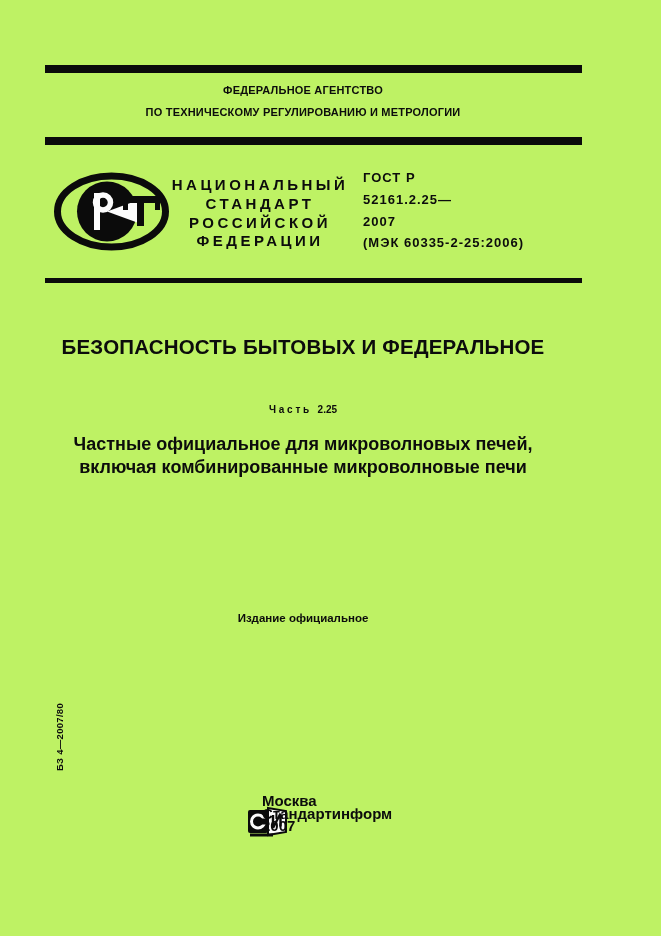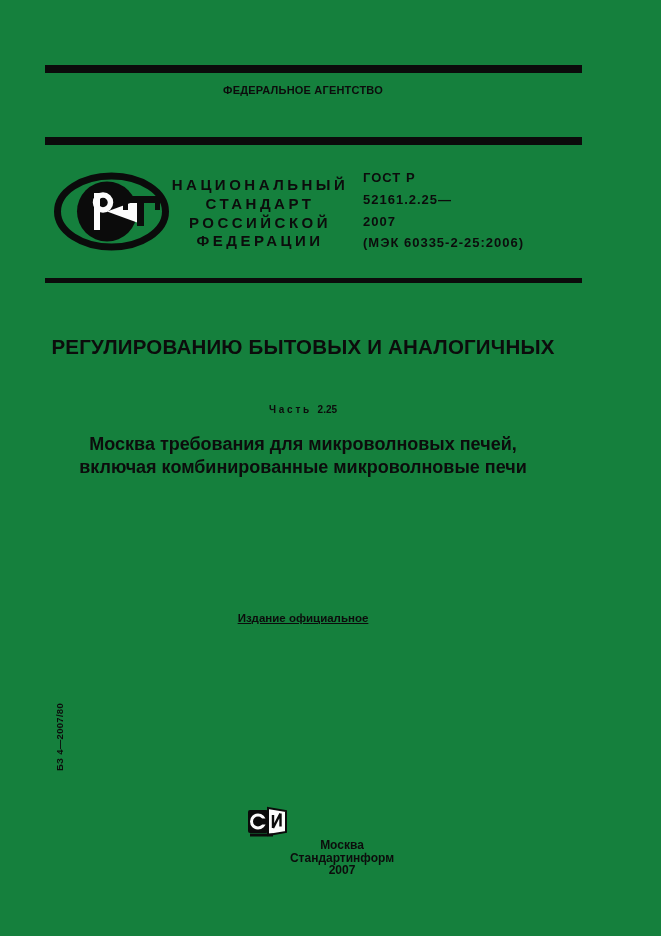--- a/index.html
+++ b/index.html
@@ -1,54 +1,55 @@
 <!DOCTYPE html>
 <html><head>
 <meta charset="utf-8">
 <style>
   html,body{margin:0;padding:0;background:#fcfcfc;}
   .page{
-    position:relative;width:661px;height:936px;background:#15803d;overflow:hidden;
+    position:relative;width:661px;height:936px;background:#bef264;overflow:hidden;
     font-family:"Liberation Sans","DejaVu Sans",sans-serif;
     font-weight:bold;color:#0c0c0c;
   }
   .rule{position:absolute;left:45px;width:537px;background:#0b0b0b;}
   .rule-1{top:65px;height:8px;}
   .rule-2{top:137px;height:8px;}
   .rule-3{top:278px;height:5px;}
   .centercol{position:absolute;left:38px;width:530px;text-align:center;}
   .agency{font-size:11px;letter-spacing:0.2px;}
   .agency-1{top:84px;}
   .agency-2{top:106px;}
   .rst-logo{position:absolute;left:53px;top:172px;}
   .nat{position:absolute;left:160px;top:176px;width:200px;text-align:center;
        font-size:15px;letter-spacing:3.5px;line-height:18.8px;}
   .desig{position:absolute;left:363px;top:167px;width:230px;text-align:left;
        font-size:13px;letter-spacing:1px;line-height:21.8px;}
   .title{top:336px;font-size:20.5px;line-height:22px;letter-spacing:0.2px;}
   .part{top:404px;font-size:10px;white-space:pre;}
   .subtitle{top:433px;font-size:18px;line-height:22.5px;}
   .eng{top:504px;font-size:12px;line-height:18.3px;}
-  .edition{top:612px;font-size:11.5px;text-decoration:underline;}
+  .edition{top:612px;font-size:11.5px;}
   .side-code{
     position:absolute;left:59px;top:737px;font-size:9.5px;white-space:nowrap;
     transform:translate(-50%,-50%) rotate(-90deg);letter-spacing:0.3px;
   }
   .si-logo{position:absolute;left:247px;top:805px;}
-  .imprint{position:absolute;left:262px;top:839px;width:160px;text-align:center;
-       font-size:12px;line-height:12.6px;}
+  .imprint{position:absolute;left:262px;top:795px;width:160px;text-align:left;
+       font-size:15px;line-height:12.6px;}
 </style>
 </head>
 <body>
 
 <div class="page">
 
   <div class="rule rule-1"></div>
 
   <div class="centercol agency agency-1">ФЕДЕРАЛЬНОЕ АГЕНТСТВО</div>
+  <div class="centercol agency agency-2">ПО ТЕХНИЧЕСКОМУ РЕГУЛИРОВАНИЮ И МЕТРОЛОГИИ</div>
 
   <div class="rule rule-2"></div>
 
   <svg class="rst-logo" width="117" height="79" viewBox="0 0 117 79" aria-hidden="true">
     <ellipse cx="58.5" cy="39.5" rx="54" ry="35.5" fill="none" stroke="#0b0b0b" stroke-width="7"></ellipse>
     <circle cx="54" cy="39.5" r="30" fill="#0b0b0b"></circle>
     <polygon points="54,39.5 91,26 91,53" fill="#fcfcfc"></polygon>
     <line x1="44" y1="21" x2="44" y2="58" stroke="#fcfcfc" stroke-width="6"></line>
     <circle cx="50" cy="30.5" r="7.5" fill="none" stroke="#fcfcfc" stroke-width="5.5"></circle>
     <rect x="70" y="24" width="37" height="7" fill="#0b0b0b"></rect>
@@ -67,27 +68,27 @@
   <div class="desig">
     <div>ГОСТ Р</div>
     <div>52161.2.25—</div>
     <div>2007</div>
     <div>(МЭК 60335-2-25:2006)</div>
   </div>
 
   <div class="rule rule-3"></div>
 
   <div class="centercol title">
-    <div>РЕГУЛИРОВАНИЮ БЫТОВЫХ И АНАЛОГИЧНЫХ</div>
+    <div>БЕЗОПАСНОСТЬ БЫТОВЫХ И ФЕДЕРАЛЬНОЕ</div>
   </div>
 
   <div class="centercol part">Ч а с т ь   2.25</div>
 
   <div class="centercol subtitle">
-    <div>Москва требования для микроволновых печей,</div>
+    <div>Частные официальное для микроволновых печей,</div>
     <div>включая комбинированные микроволновые печи</div>
   </div>
 
 
   <div class="centercol edition">Издание официальное</div>
 
   <div class="side-code">БЗ 4—2007/80</div>
 
   <svg class="si-logo" width="41" height="33" viewBox="0 0 41 33" aria-hidden="true">
     <polygon points="21,3 39,6 39,27 21,30" fill="#fcfcfc" stroke="#0b0b0b" stroke-width="2"></polygon>

